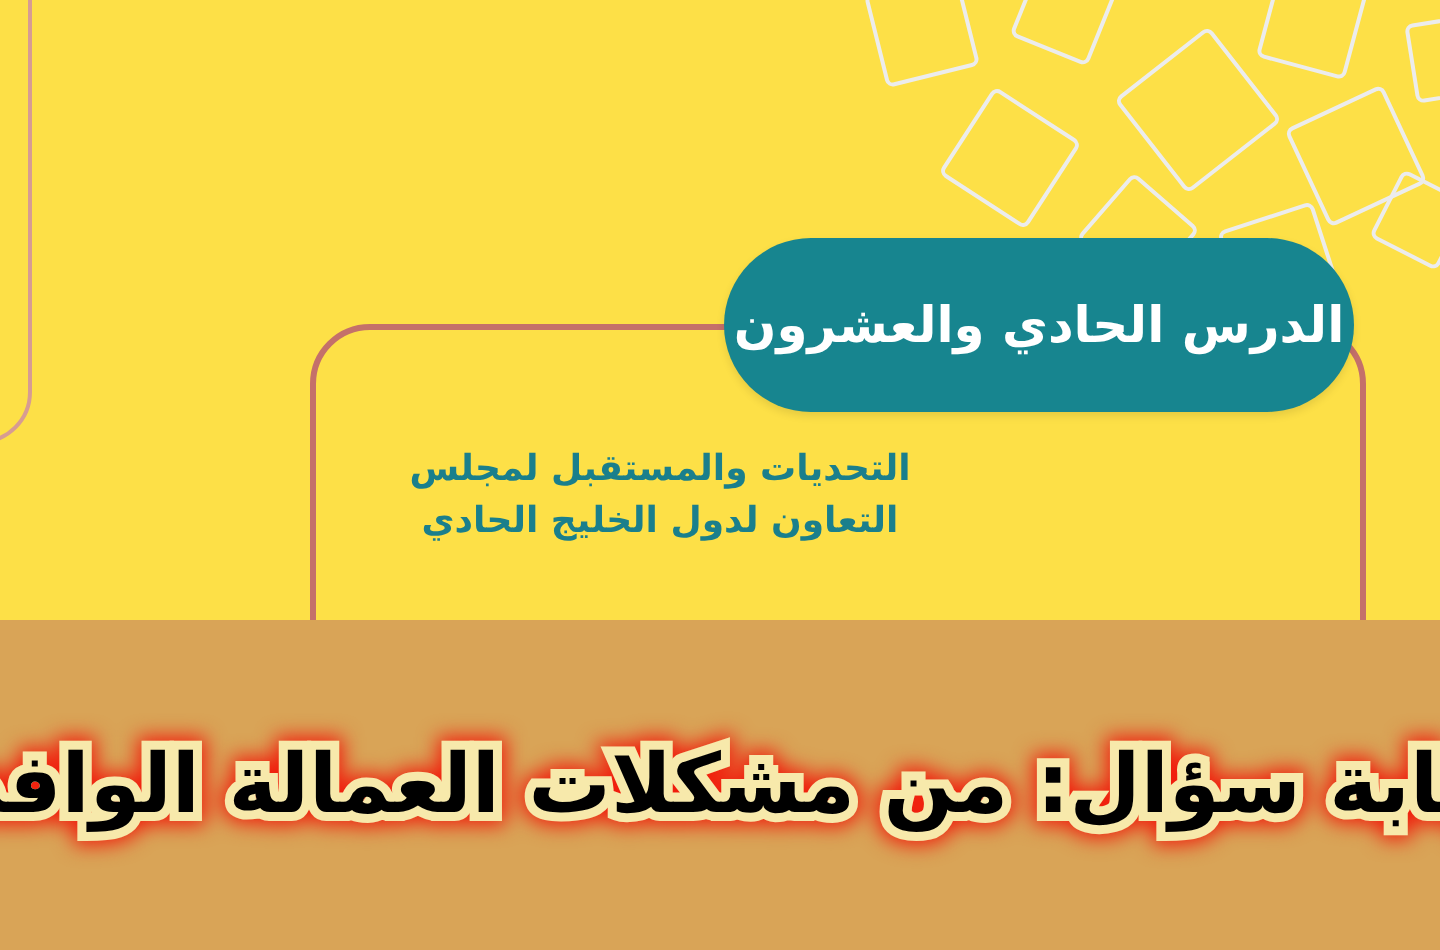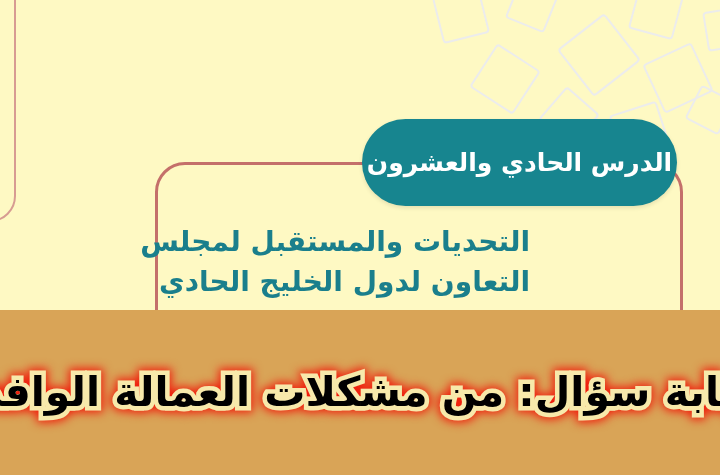--- a/index.html
+++ b/index.html
@@ -15,21 +15,21 @@
     height: 475px;
     overflow: hidden;
     background: #ffffff;
     font-family: "DejaVu Sans", "Liberation Sans", sans-serif;
   }
 
   
   .book-page {
     position: absolute;
     inset: 0 0 165px 0;      
-    background: #fef9c3;
+    background: #fde047;
     overflow: hidden;
   }
 
   
   .confetti {
     position: absolute;
     top: -20px;
     right: -30px;
     width: 330px;
     height: 200px;
@@ -87,22 +87,23 @@
     white-space: nowrap;
     direction: rtl;
   }
 
   
   .lesson-title {
     position: absolute;
     right: 190px;
     top: 222px;
     width: 400px;
+    text-align: center;
     color: #1a7f8c;
-    font-size: 28px;
+    font-size: 18px;
     font-weight: 700;
     line-height: 1.42;
     direction: rtl;
   }
   .lesson-title .l2 { display: block; }
 
   
   .banner {
     position: absolute;
     left: 0;

